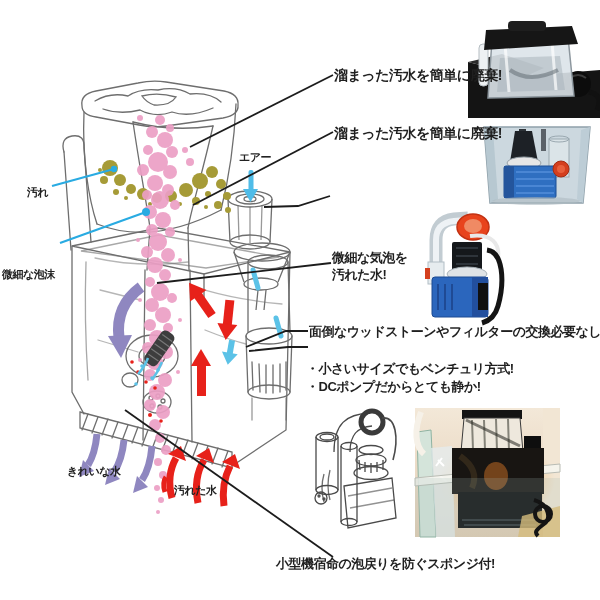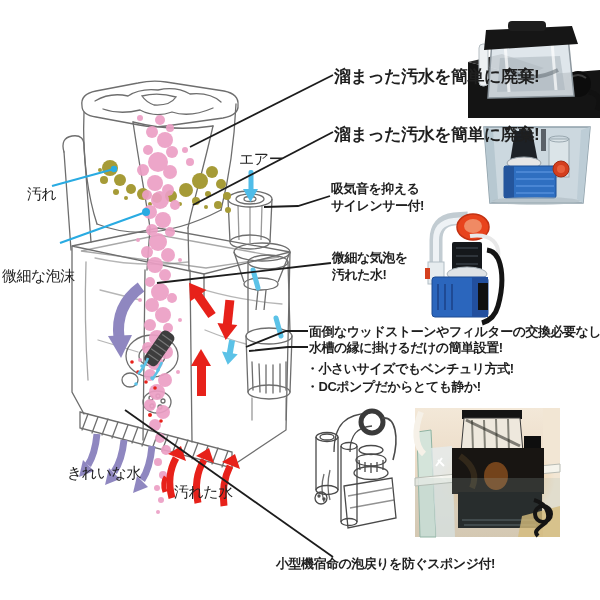--- a/index.html
+++ b/index.html
@@ -1,22 +1,22 @@
 <!DOCTYPE html>
 <html><head>
 <meta charset="utf-8">
 <style>
   html,body{margin:0;padding:0;}
   #canvas{position:relative;width:600px;height:600px;background:#ffffff;overflow:hidden;
           font-family:"Liberation Sans","DejaVu Sans",sans-serif;}
   #art{position:absolute;left:0;top:0;}
   .cal{position:absolute;font-weight:700;color:#1f1f1f;white-space:nowrap;letter-spacing:-0.5px;line-height:1.3;}
-  .f15{font-size:17px;}
+  .f15{font-size:14px;}
   .f13{font-size:13px;}
-  .lbl{position:absolute;font-weight:400;color:#222;font-size:15px;white-space:nowrap;letter-spacing:-0.5px;}
+  .lbl{position:absolute;font-weight:700;color:#222;font-size:11px;white-space:nowrap;letter-spacing:-0.5px;}
 </style>
 </head>
 <body>
 
 <div id="canvas">
 
 <svg id="art" width="600" height="600" viewBox="0 0 600 600">
   <defs>
     <linearGradient id="wall" x1="0" y1="0" x2="0" y2="1">
       <stop offset="0" stop-color="#f3e8d8"></stop>
@@ -373,27 +373,22 @@
 </svg>
 
 <div class="lbl" style="left:27px;top:185px;">汚れ</div>
 <div class="lbl" style="left:2px;top:234px;margin-top:33px;">微細な泡沫</div>
 <div class="lbl" style="left:239px;top:150px;">エアー</div>
 <div class="lbl" style="left:67px;top:464px;">きれいな水</div>
 <div class="lbl" style="left:174px;top:483px;">汚れた水</div>
 
 <div class="cal f15" style="left:334px;top:66px;">溜まった汚水を簡単に廃棄!</div>
 <div class="cal f15" style="left:334px;top:124px;">溜まった汚水を簡単に廃棄!</div>
-<div class="cal f13" style="left:331px;top:181px;">
-  <div>吸気音を抑える</div>
-  <div>サイレンサー付!</div>
-</div>
 <div class="cal f13" style="left:332px;top:250px;">
   <div>微細な気泡を</div>
   <div>汚れた水!</div>
 </div>
 <div class="cal f13" style="left:309px;top:324px;">面倒なウッドストーンやフィルターの交換必要なし!</div>
-<div class="cal f13" style="left:309px;top:340px;">水槽の縁に掛けるだけの簡単設置!</div>
 <div class="cal f13" style="left:306px;top:361px;">・小さいサイズでもベンチュリ方式!</div>
 <div class="cal f13" style="left:306px;top:379px;">・DCポンプだからとても静か!</div>
 <div class="cal f13" style="left:276px;top:556px;">小型機宿命の泡戻りを防ぐスポンジ付!</div>
 
 </div>
 
 </body></html>

